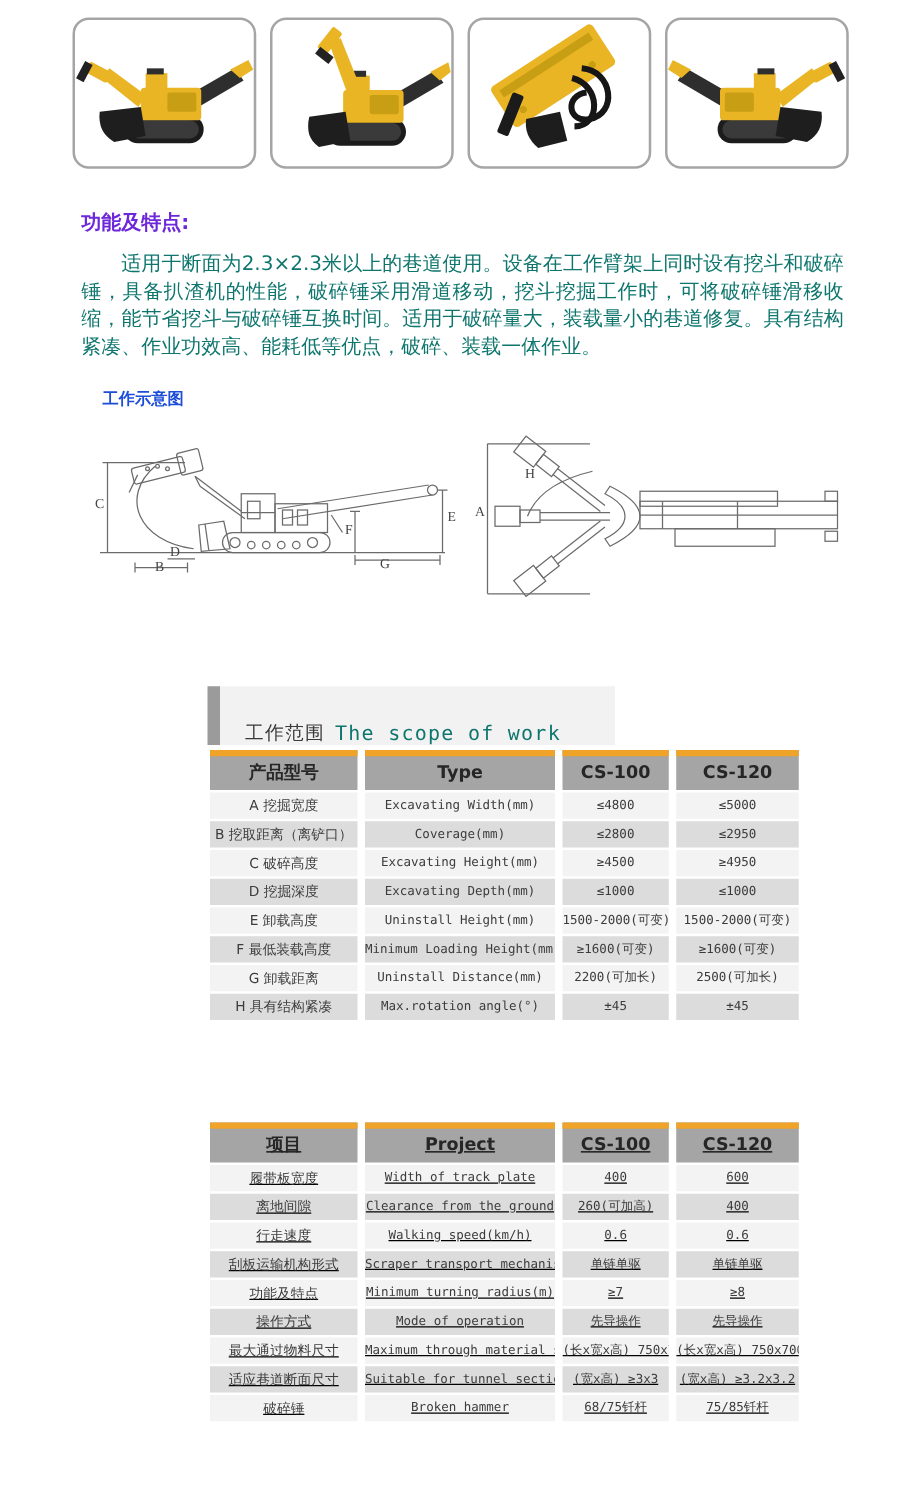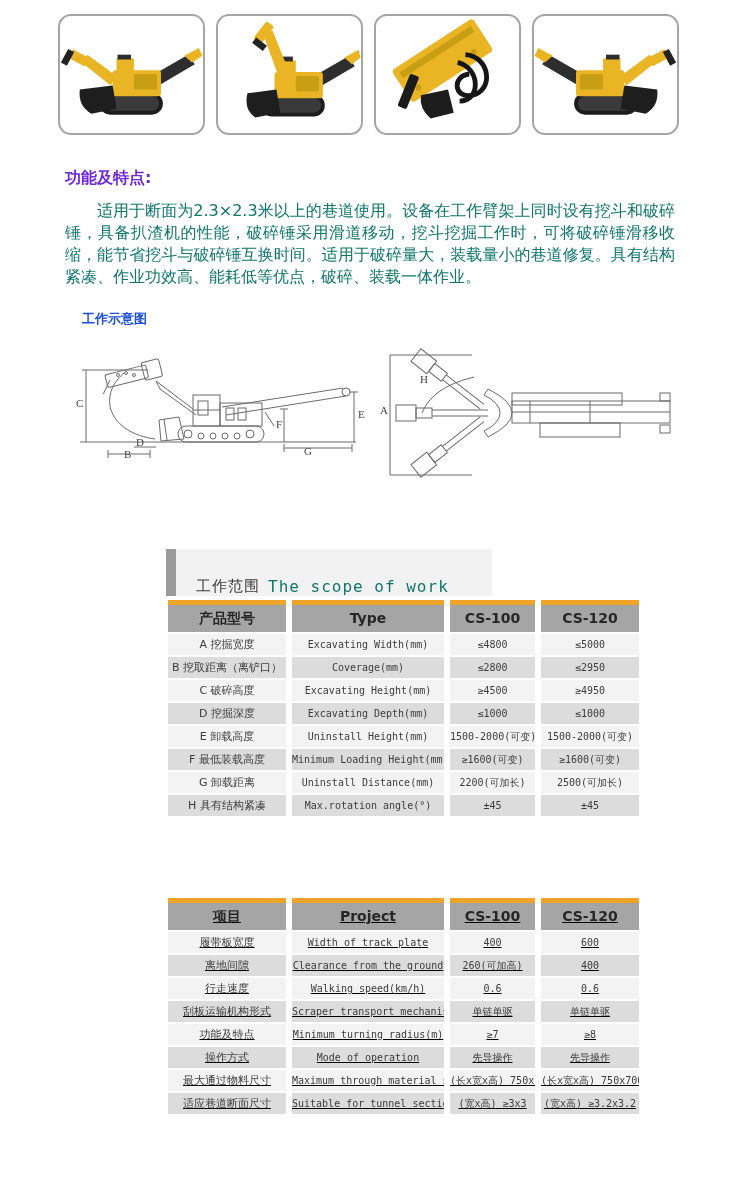--- a/index.html
+++ b/index.html
@@ -318,15 +318,21 @@
         <div class="tcell c1">Maximum through material size(mm)</div>
         <div class="tcell c2">(长x宽x高) 750x700x650</div>
         <div class="tcell c3">(长x宽x高) 750x700x700</div>
       </div>
       <div class="trow alt">
         <div class="tcell c0">适应巷道断面尺寸</div>
         <div class="tcell c1">Suitable for tunnel section size(m)</div>
         <div class="tcell c2">(宽x高) ≥3x3</div>
         <div class="tcell c3">(宽x高) ≥3.2x3.2</div>
       </div>
+      <div class="trow">
+        <div class="tcell c0">破碎锤</div>
+        <div class="tcell c1">Broken hammer</div>
+        <div class="tcell c2">68/75钎杆</div>
+        <div class="tcell c3">75/85钎杆</div>
+      </div>
     </div>
 
 </div>
 
 </body></html>

